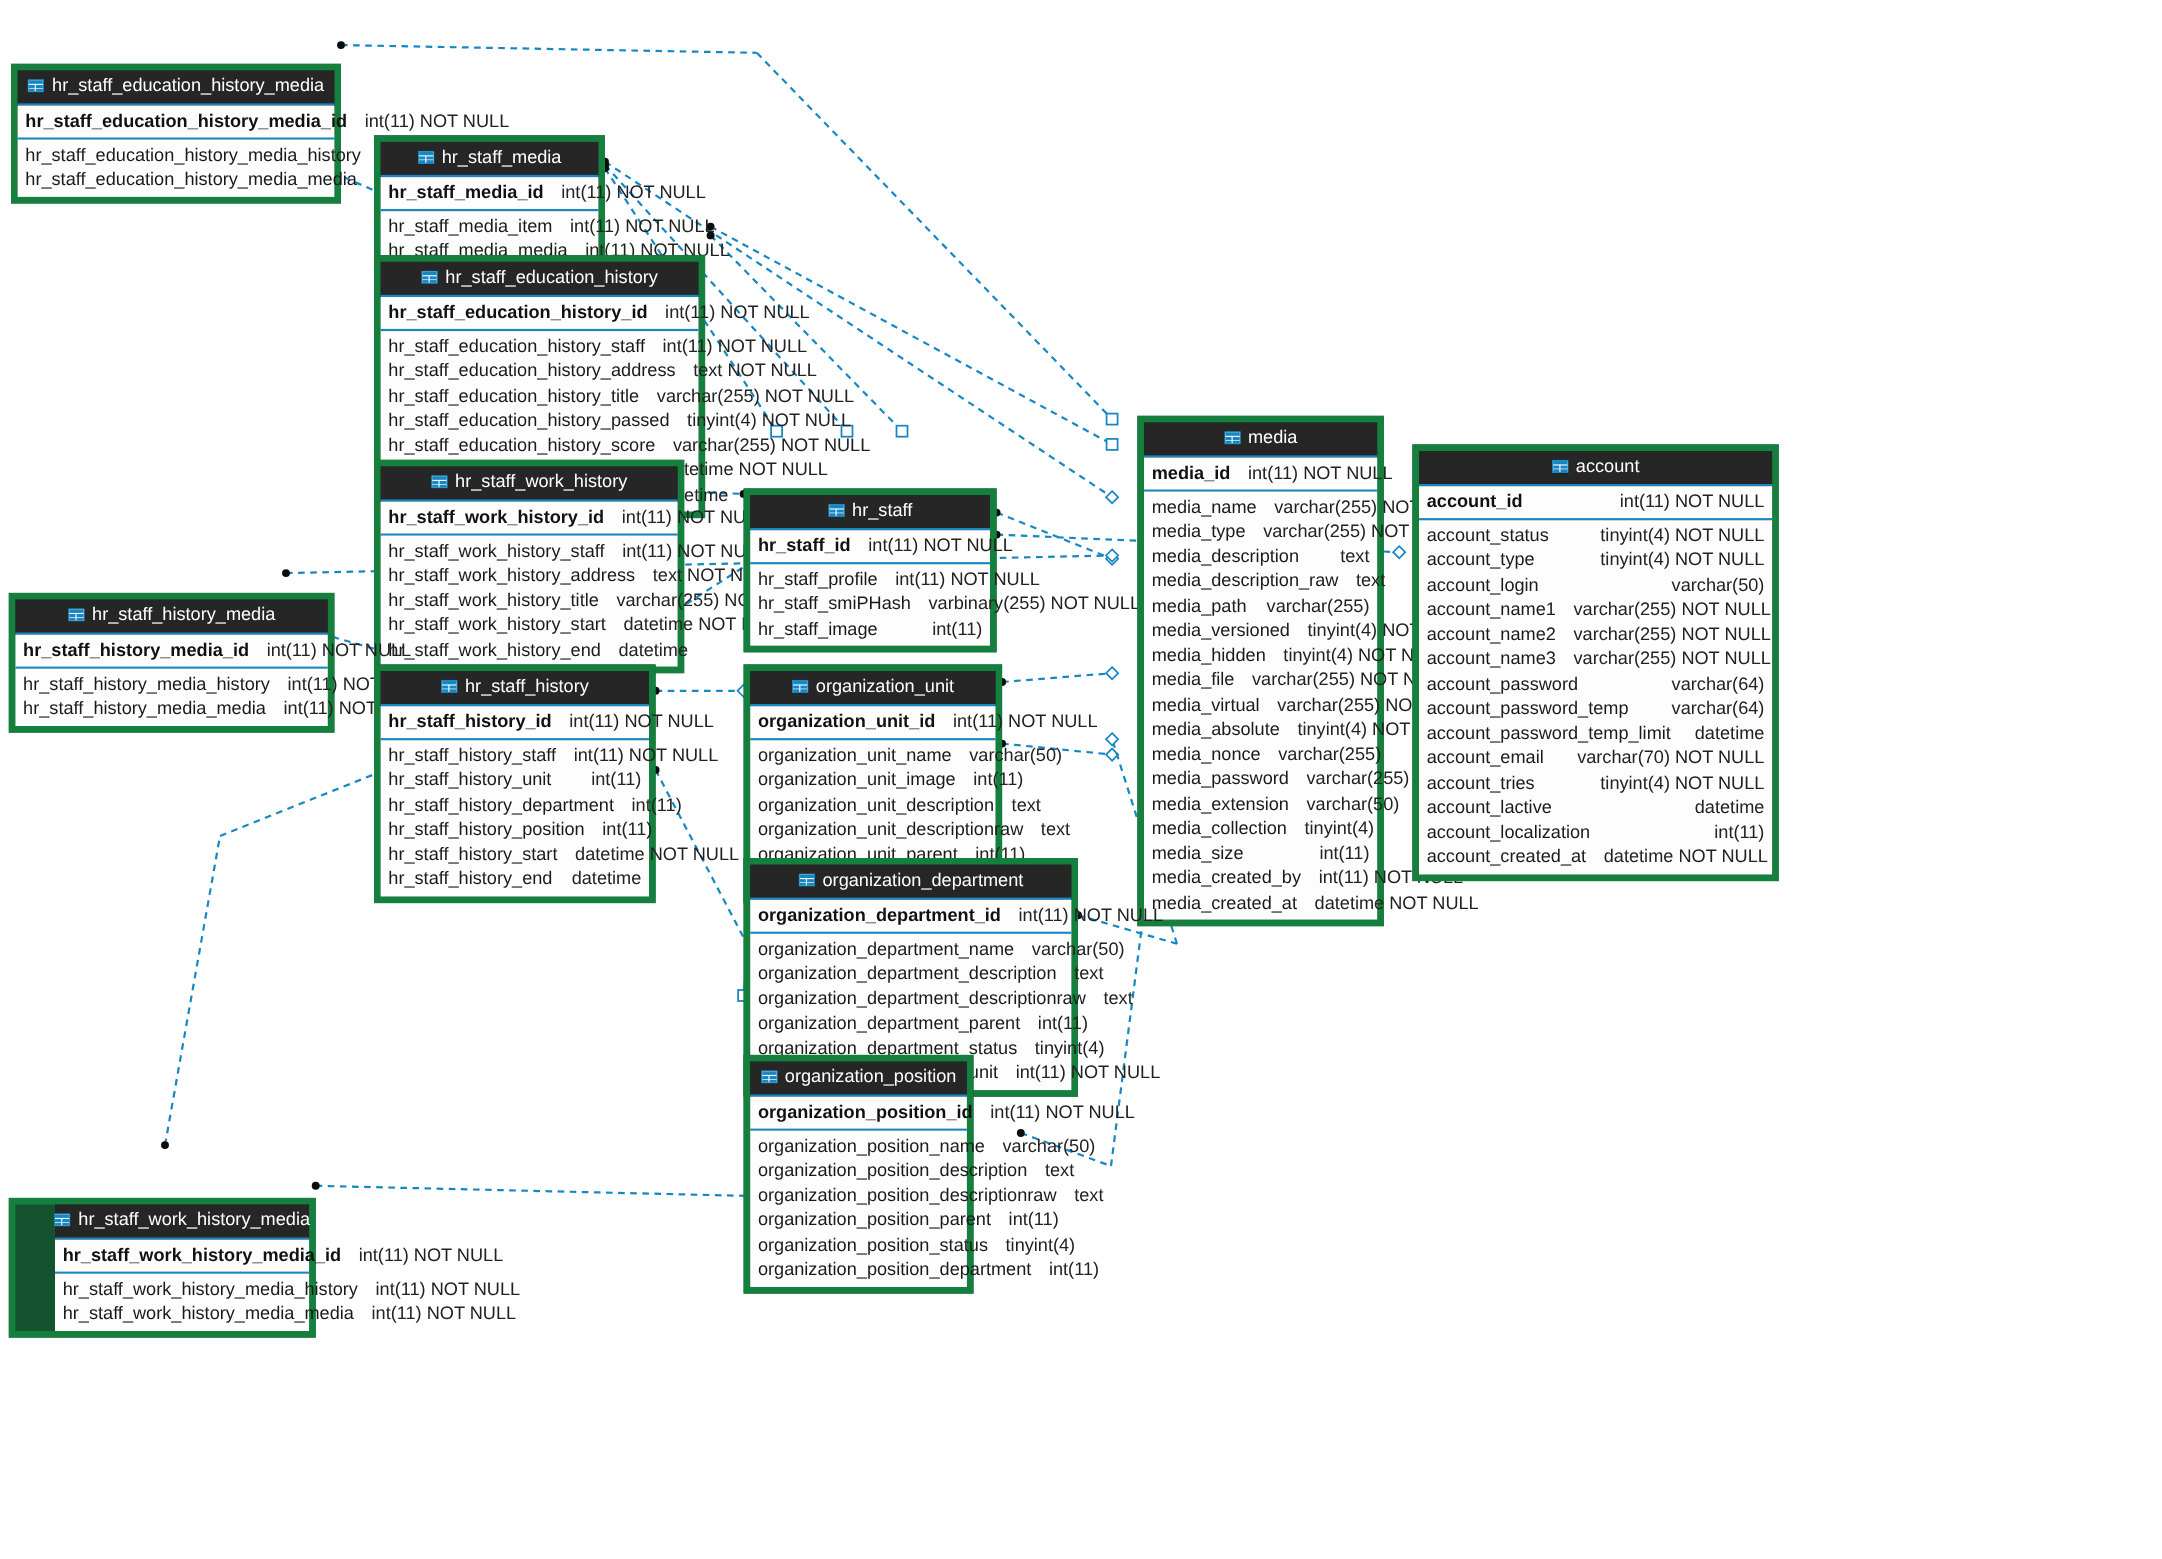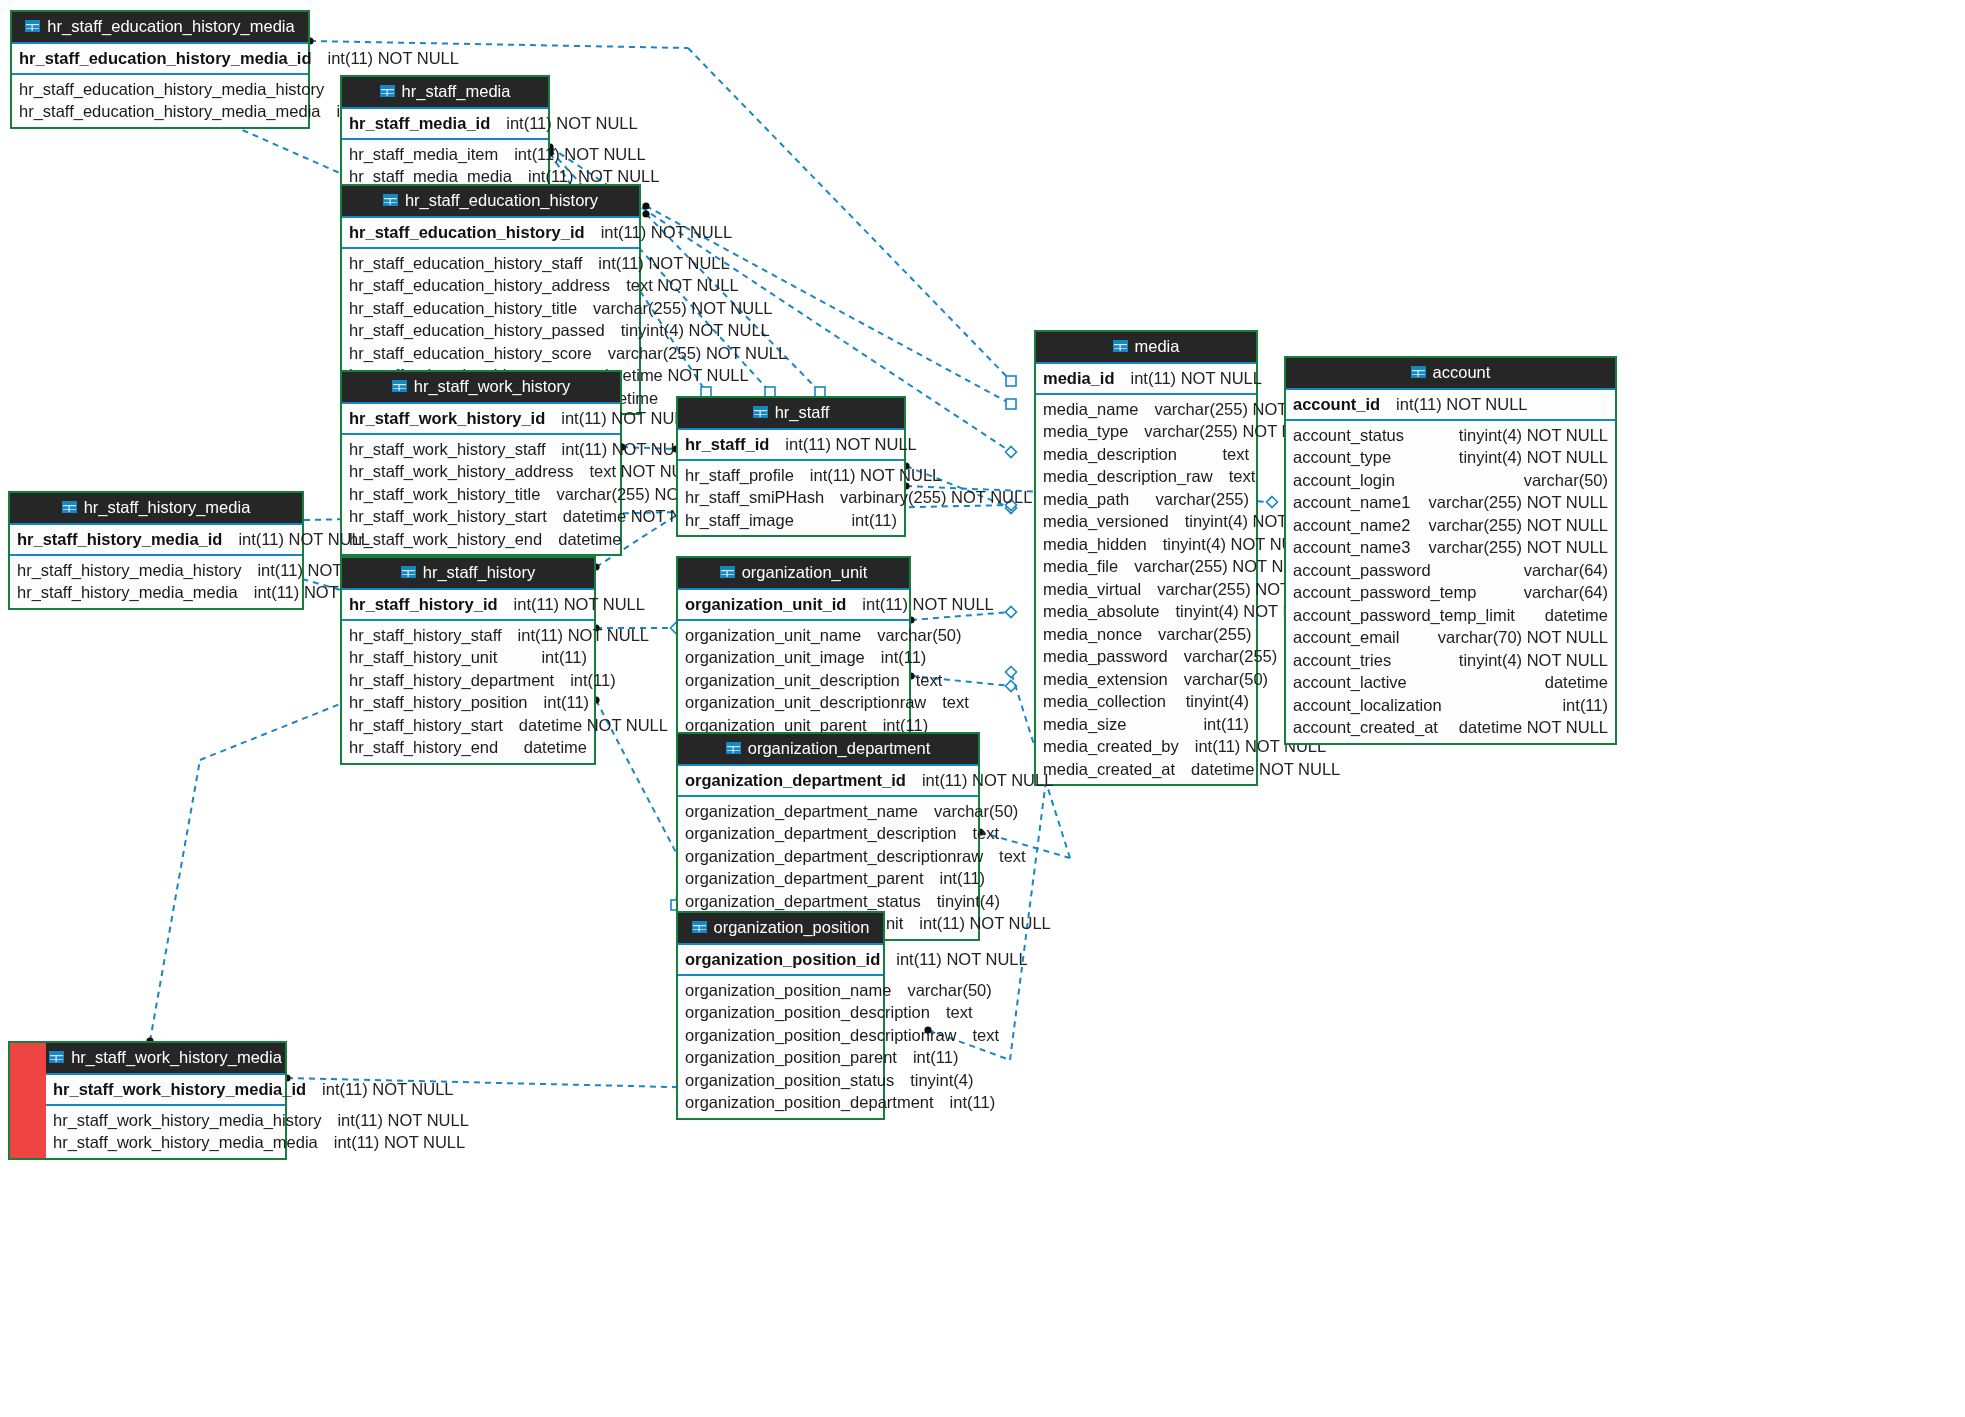--- a/index.html
+++ b/index.html
@@ -24,24 +24,25 @@
     left: 0;
     top: 0;
     width: 1965px;
     height: 1417px;
     pointer-events: none;
     z-index: 1;
   }
   .entity {
     position: absolute;
     z-index: 5;
-    border: 2px solid #15803d;
-    background: #ef4444;
+    border: 6px solid #15803d;
+    background: #14532d;
     box-sizing: border-box;
     box-shadow: 0 0 0 0 rgba(0,0,0,0);
+    margin-top: 48px;
   }
   .entity-title {
     background: #262626;
     color: #ffffff;
     font-size: 16.5px;
     line-height: 1;
     padding: 6px 8px 7px 8px;
     text-align: center;
     white-space: nowrap;
     display: flex;
@@ -53,20 +54,21 @@
   .tbl-icon {
     display: inline-block;
     width: 15px;
     height: 12px;
     position: relative;
     flex: 0 0 auto;
   }
   .tbl-icon svg { display: block; }
   .entity-pk {
     display: flex;
+    justify-content: space-between;
     align-items: baseline;
     gap: 16px;
     font-size: 16.5px;
     line-height: 1;
     padding: 6px 7px 7px 7px;
     color: #111111;
     white-space: nowrap;
     border-bottom: 2px solid #1787c4;
     background: #fdfdfd;
   }

